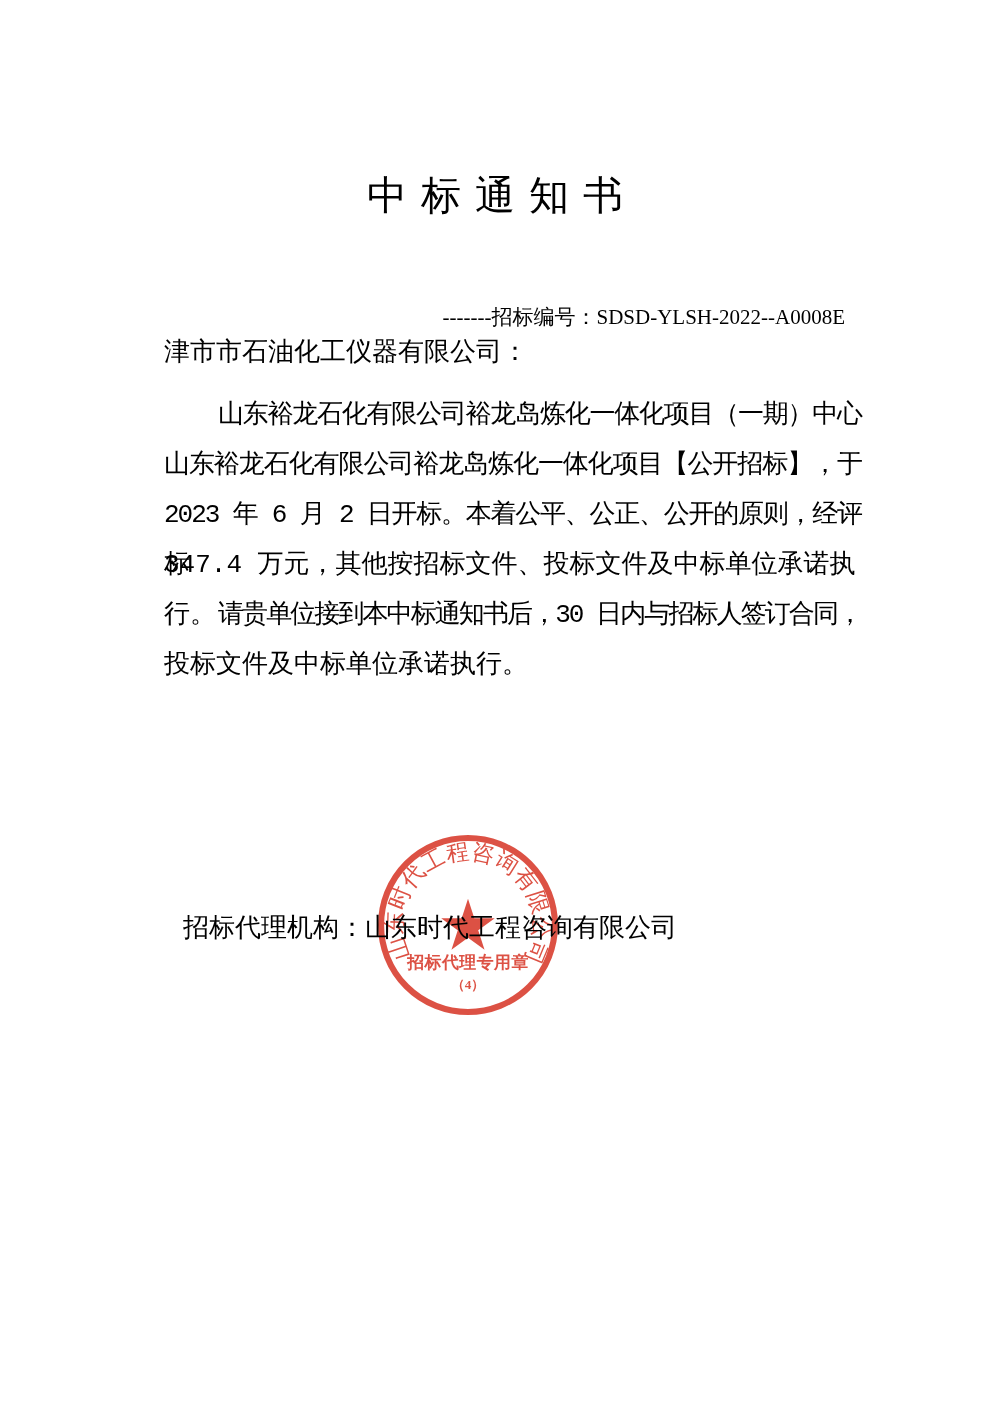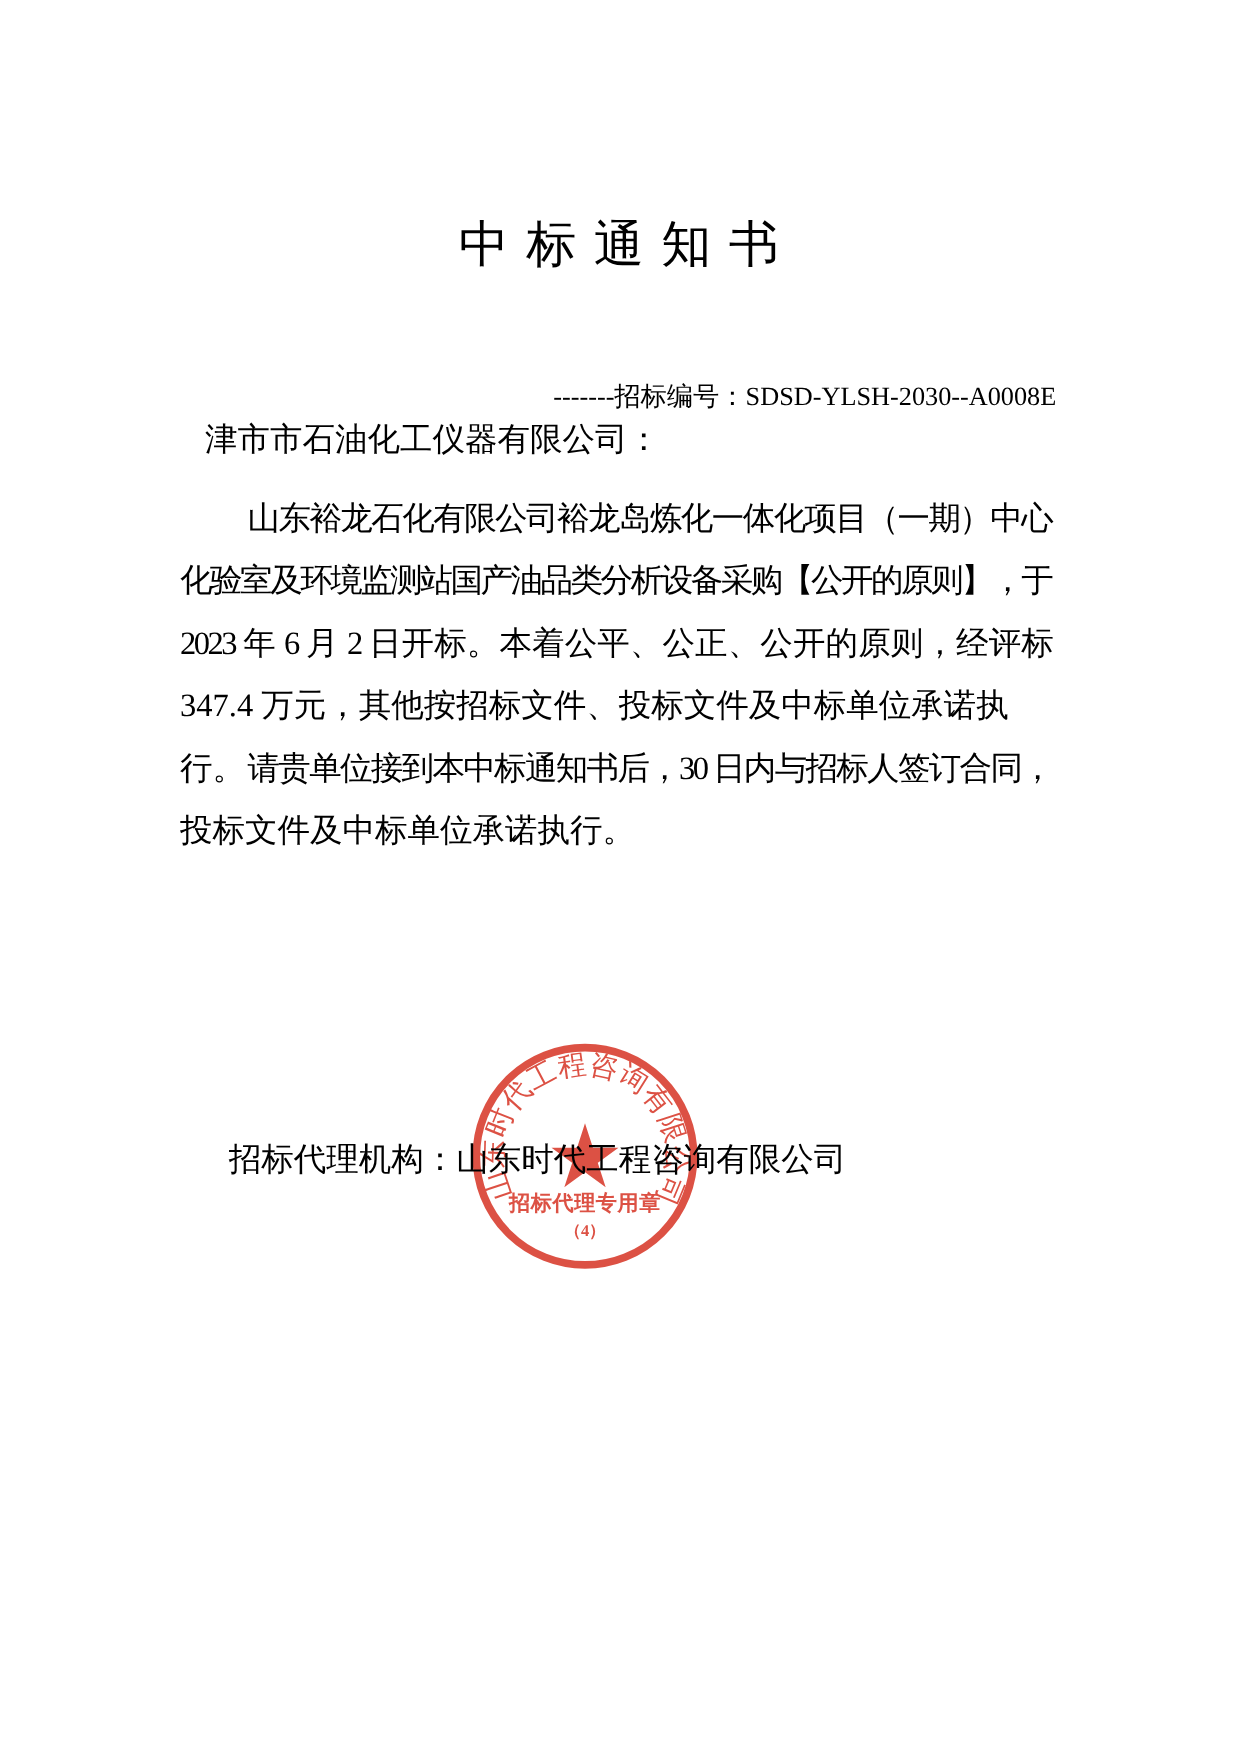--- a/index.html
+++ b/index.html
@@ -39,23 +39,24 @@
   .salutation {
     position: absolute;
     top: 334px;
     left: 164px;
     font-size: 26px;
     line-height: 36px;
   }
   .body-text {
     position: absolute;
     top: 390px;
-    left: 144px;
+    left: 164px;
     width: 697px;
     font-size: 26px;
+    font-family: Liberation Mono, monospace;
   }
   .body-line {
     height: 50px;
     line-height: 50px;
   }
   .fill {
     text-align: justify;
     text-align-last: justify;
     letter-spacing: -2px;
   }
@@ -108,27 +109,27 @@
     font-weight: bold;
   }
 </style>
 </head>
 <body>
 
 <div class="page">
 
   <h1 class="doc-title">中 标 通 知 书</h1>
 
-  <div class="ref-line">-------招标编号：SDSD-YLSH-2030--A0008E</div>
+  <div class="ref-line">-------招标编号：SDSD-YLSH-2022--A0008E</div>
 
   <div class="salutation">津市市石油化工仪器有限公司：</div>
 
   <div class="body-text">
     <div class="body-line fill indent">山东裕龙石化有限公司裕龙岛炼化一体化项目（一期）中心</div>
-    <div class="body-line fill">化验室及环境监测站国产油品类分析设备采购【公开的原则】，于</div>
+    <div class="body-line fill">山东裕龙石化有限公司裕龙岛炼化一体化项目【公开招标】，于</div>
     <div class="body-line fill">2023 年 6 月 2 日开标。本着公平、公正、公开的原则，经评标</div>
     <div class="body-line">347.4 万元，其他按招标文件、投标文件及中标单位承诺执行。</div>
     <div class="body-line fill indent">请贵单位接到本中标通知书后，30 日内与招标人签订合同，</div>
     <div class="body-line">投标文件及中标单位承诺执行。</div>
   </div>
 
   <div class="agency-line">招标代理机构：山东时代工程咨询有限公司</div>
 
 
   <div class="stamp">

